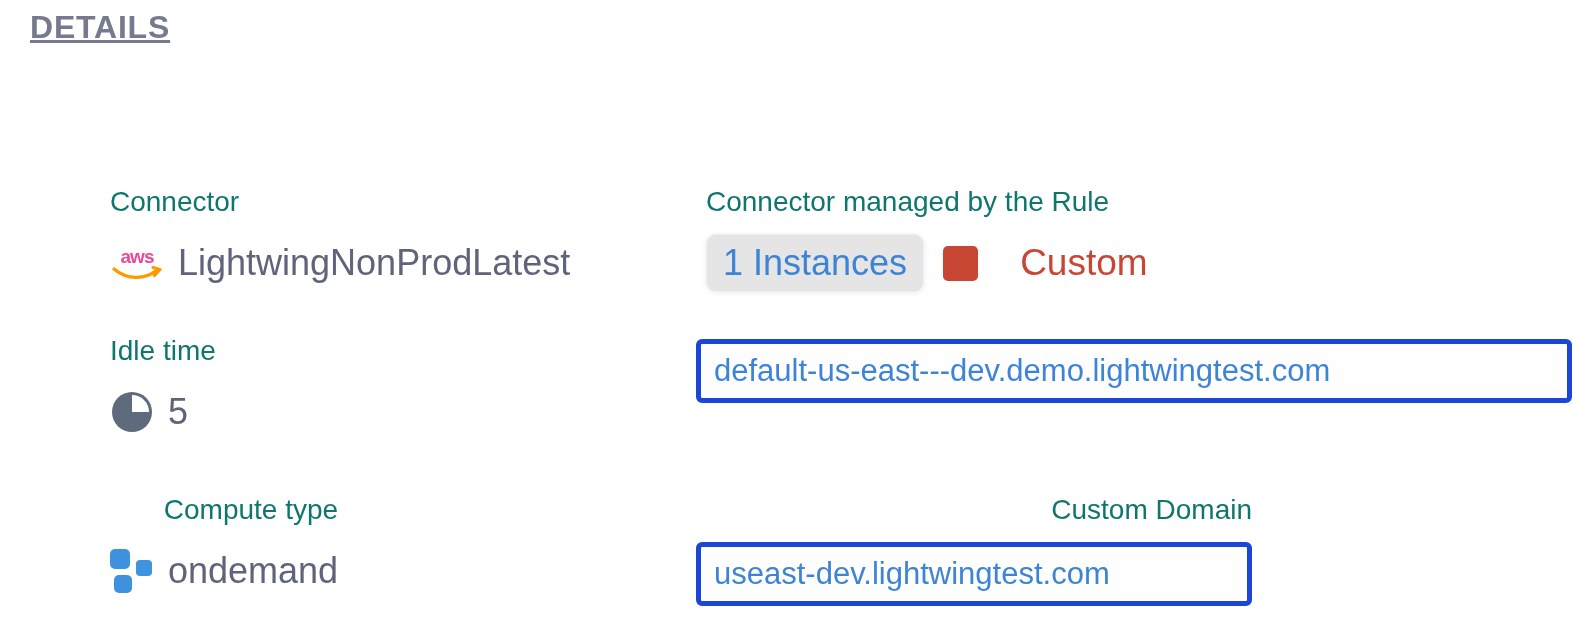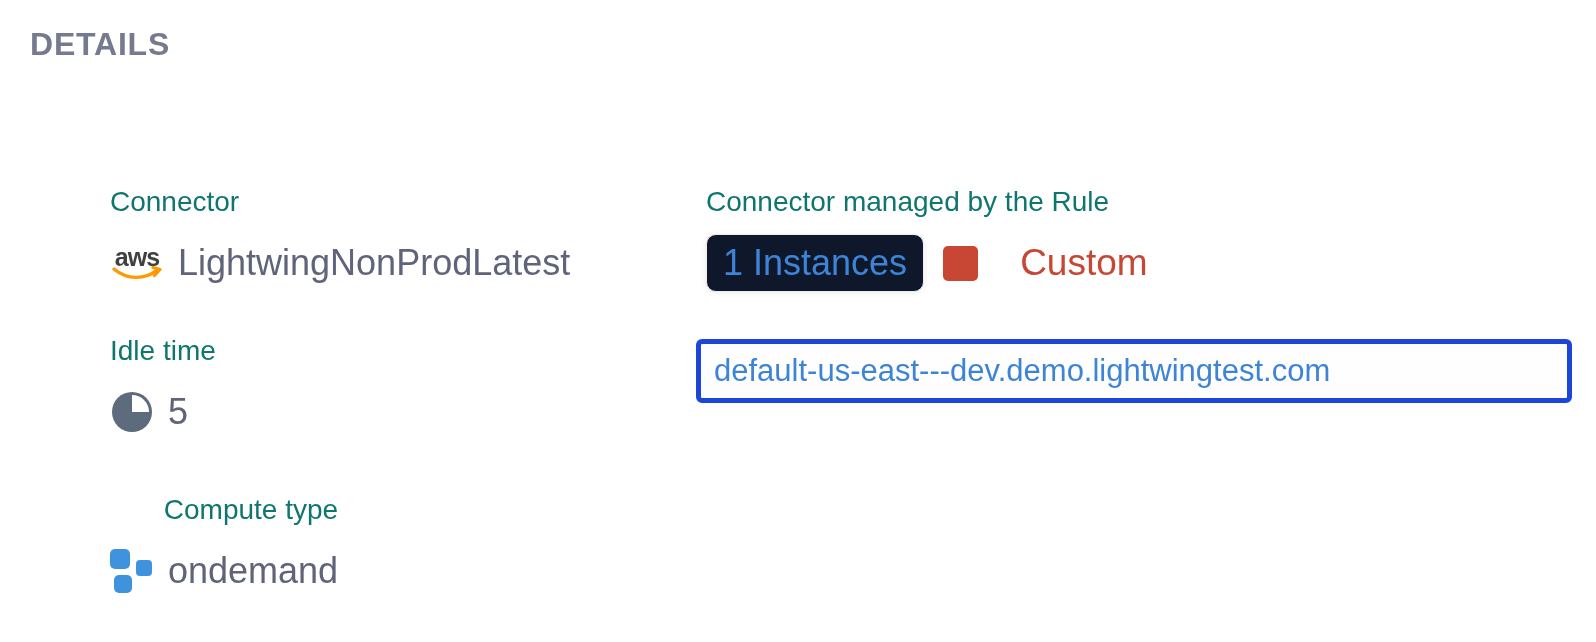--- a/index.html
+++ b/index.html
@@ -11,25 +11,26 @@
   .canvas {
     position: relative;
     width: 1596px;
     height: 642px;
     background: #ffffff;
     overflow: hidden;
   }
   .details-heading {
     position: absolute;
     left: 30px;
-    top: 26px;
+    top: 9px;
     font-size: 32px;
     font-weight: 600;
     letter-spacing: 0.8px;
     color: #757a8e;
+    text-decoration: underline;
   }
   .section { position: absolute; }
   .col-left  { left: 110px; }
   .col-right { left: 706px; }
   .row-1 { top: 180px; }
   .row-2 { top: 329px; }
   .row-3 { top: 488px; text-align: right; }
 
   .field-label {
     font-size: 28px;
@@ -50,38 +51,38 @@
   }
 
   
   .aws-logo {
     display: inline-flex;
     flex-direction: column;
     align-items: center;
     width: 54px;
   }
   .aws-word {
-    font-size: 25px;
+    font-size: 19px;
     font-weight: 700;
     letter-spacing: -1px;
     line-height: 22px;
-    color: #404040;
+    color: #ec4899;
   }
   .aws-smile { display: block; margin-top: -2px; }
 
   
   .glyph-icon { display: block; flex: 0 0 auto; }
 
   
   .instances-chip {
     display: inline-flex;
     align-items: center;
     height: 56px;
     padding: 0 16px;
-    background: #0f172a;
+    background: #e5e5e5;
     border: 1px solid #eceef3;
     border-radius: 10px;
     box-shadow: 0 1px 6px rgba(40, 41, 61, 0.08);
     font-size: 36px;
     color: #3d84d6;
     cursor: pointer;
   }
   .status-square {
     width: 35px;
     height: 35px;
@@ -168,14 +169,20 @@
       <span class="status-text">Custom</span>
     </div>
   </div>
 
   <div class="section col-right row-2">
     <div class="url-box host">
       <span>default-us-east---dev.demo.lightwingtest.com</span>
     </div>
   </div>
 
+  <div class="section col-right row-3">
+    <div class="field-label">Custom Domain</div>
+    <div class="url-box domain">
+      <span>useast-dev.lightwingtest.com</span>
+    </div>
+  </div>
 
 </div>
 
 </body></html>

